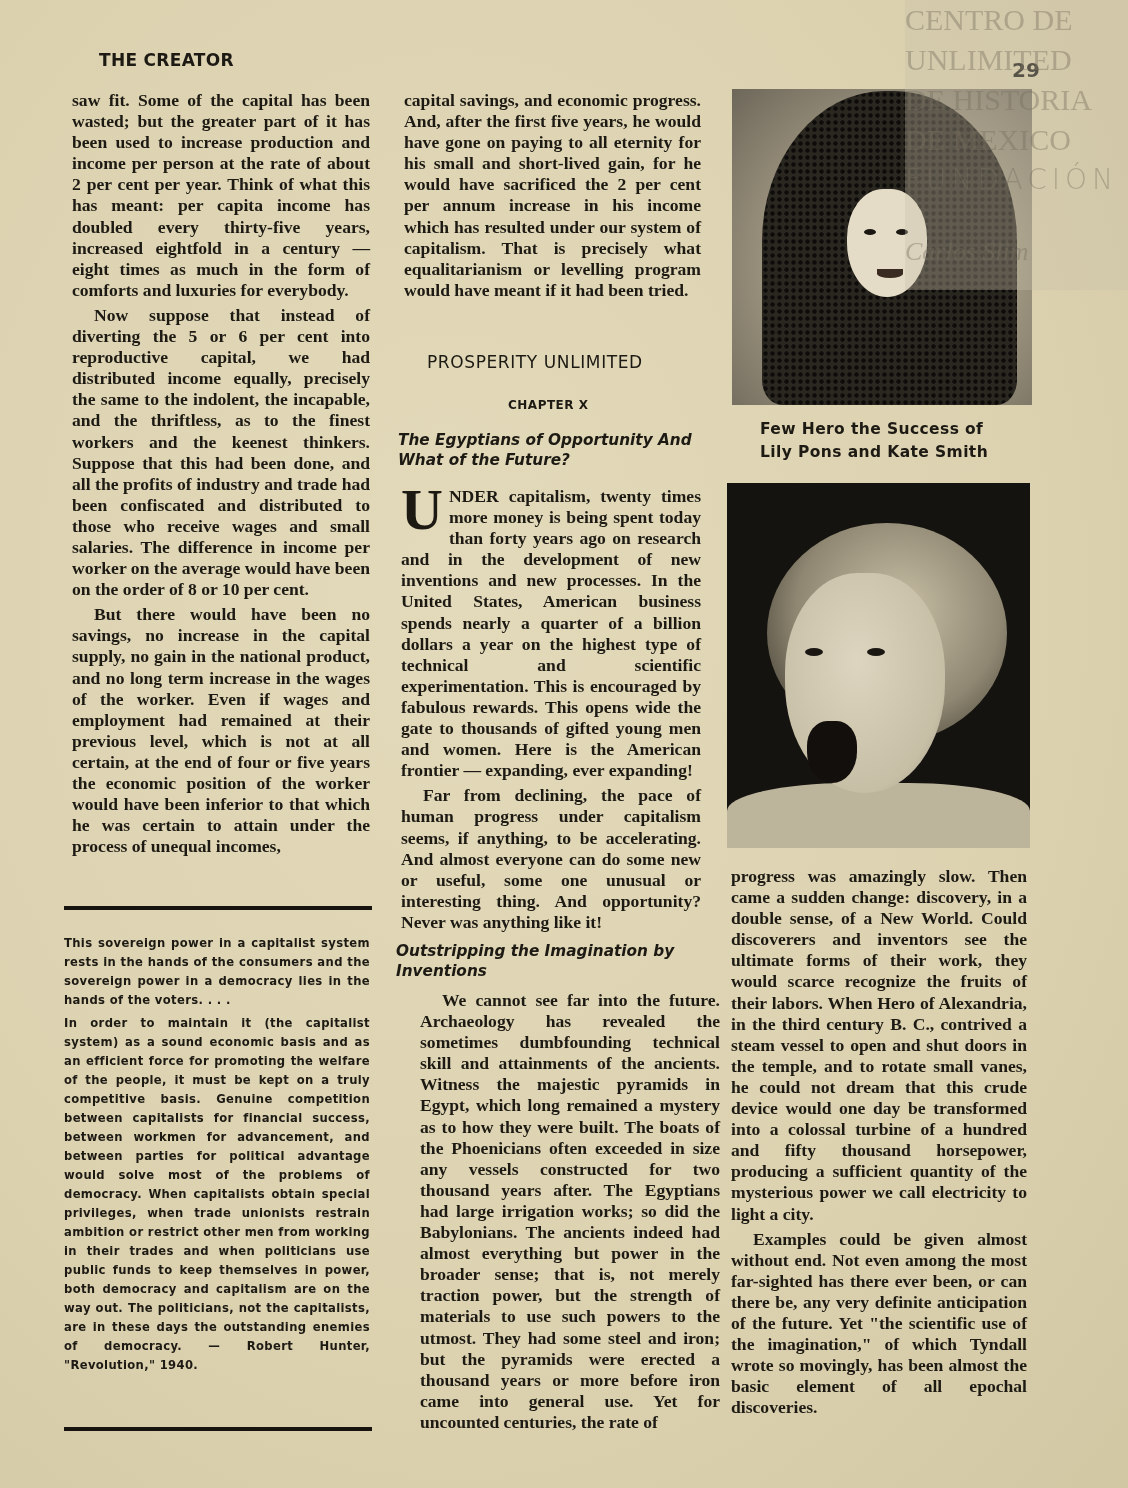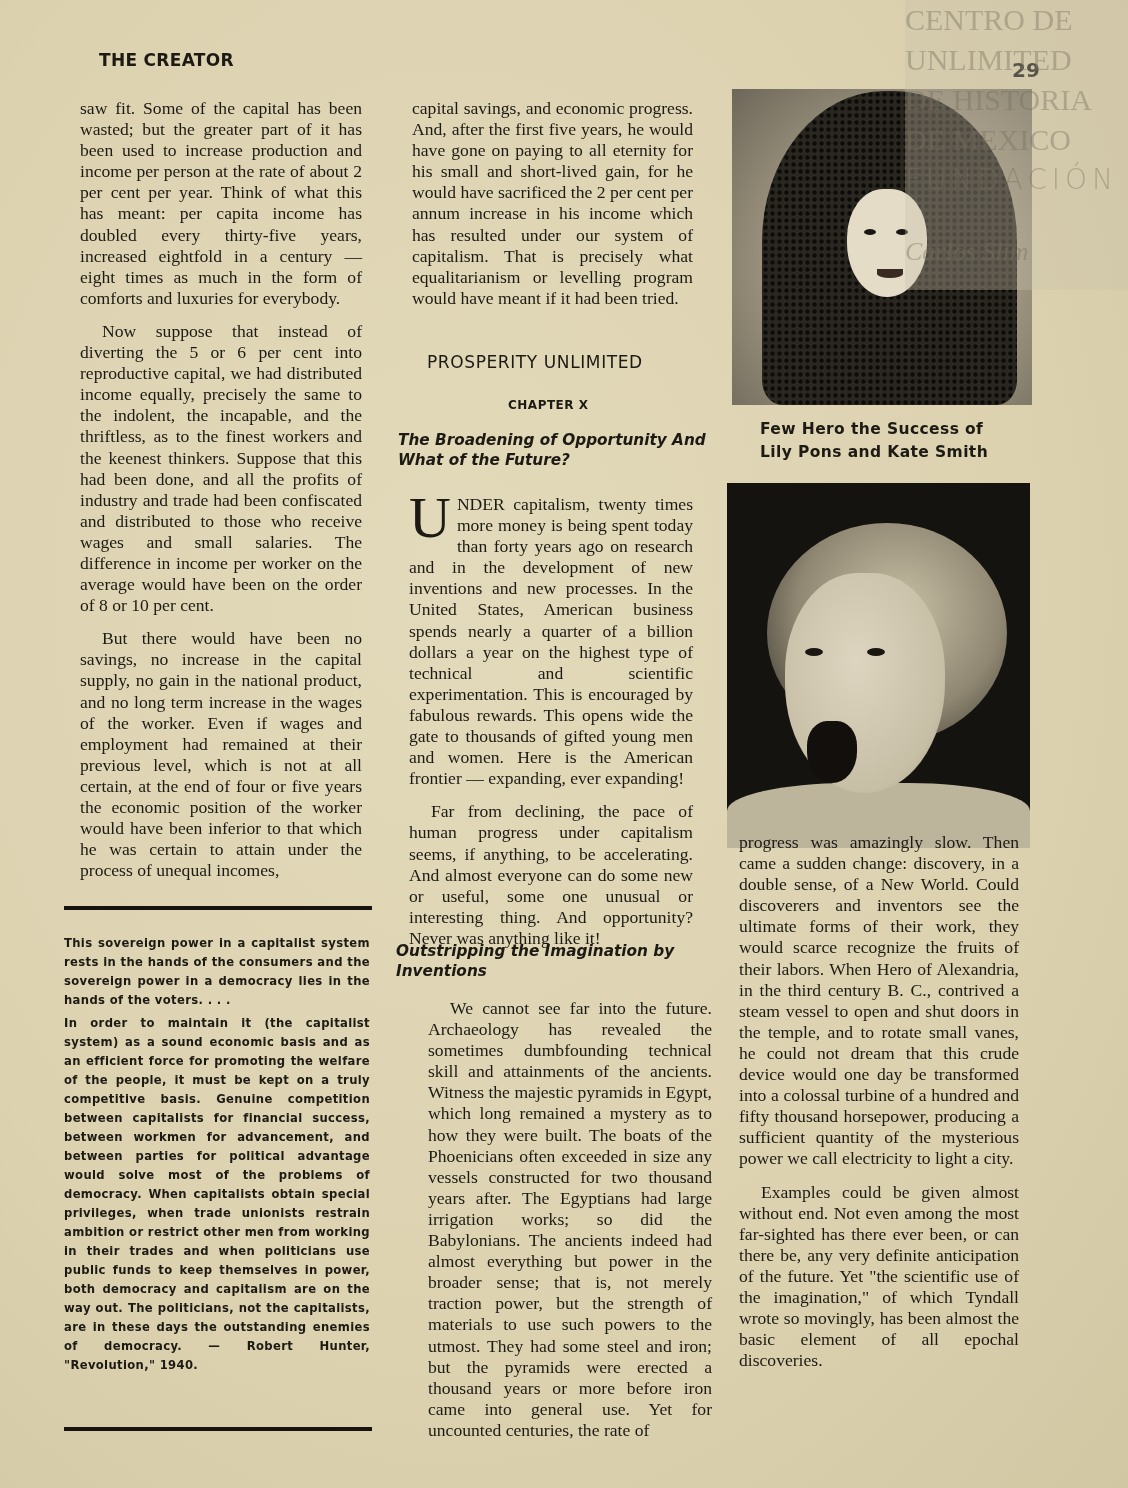--- a/index.html
+++ b/index.html
@@ -22,25 +22,25 @@
   .page-num {
     position: absolute; left: 1012px; top: 58px;
     font-family: "DejaVu Sans", sans-serif; font-weight: bold; font-size: 20px;
   }
   .col {
     position: absolute;
     font-family: "Liberation Serif", serif;
     font-size: 17.6px; line-height: 21.1px;
     text-align: justify; hyphens: manual;
   }
-  .col p { margin: 12px; }
+  .col p { margin: 4px; font-weight: bold; }
   .col p.indent { text-indent: 22px; }
   .col1 { left: 68px; top: 86px; width: 306px; }
   .col2 { left: 400px; top: 86px; width: 305px; }
-  .col3 { left: 727px; top: 820px; width: 304px; }
+  .col3 { left: 727px; top: 862px; width: 304px; }
 
   .rule {
     position: absolute; height: 4px; background: #17140f;
   }
   .sidebar {
     position: absolute; left: 64px; top: 934px; width: 306px;
     font-family: "DejaVu Sans", sans-serif; font-weight: bold;
     font-size: 11.6px; line-height: 19px; letter-spacing: 0.35px;
     text-align: justify;
   }
@@ -151,21 +151,21 @@
   <p>In order to maintain it (the capitalist system) as a sound economic basis and as an efficient force for promoting the welfare of the people, it must be kept on a truly competitive basis. Genuine competition between capitalists for financial success, between workmen for advancement, and between parties for political advantage would solve most of the problems of democracy. When capitalists obtain special privileges, when trade unionists restrain ambition or restrict other men from working in their trades and when politicians use public funds to keep themselves in power, both democracy and capitalism are on the way out. The politicians, not the capitalists, are in these days the outstanding enemies of democracy. — Robert Hunter, "Revolution," 1940.</p>
 </div>
 <div class="rule" style="left:64px; top:1427px; width:308px;"></div>
 
 <div class="col col2">
   <p>capital savings, and economic progress. And, after the first five years, he would have gone on paying to all eternity for his small and short-lived gain, for he would have sacrificed the 2 per cent per annum increase in his income which has resulted under our system of capitalism. That is precisely what equalitarianism or levelling program would have meant if it had been tried.</p>
 </div>
 
 <div class="chapter-title">PROSPERITY UNLIMITED</div>
 <div class="chapter-num">CHAPTER X</div>
-<div class="subhead subhead1">The Broadening of Opportunity And What of the Future?</div>
+<div class="subhead subhead1">The Egyptians of Opportunity And What of the Future?</div>
 
 <div class="col col2b">
   <p><span class="dropcap">U</span><span>NDER capitalism, twenty times more money is being spent today than forty years ago on research and in the development of new inventions and new processes. In the United States, American business spends nearly a quarter of a billion dollars a year on the highest type of technical and scientific experimentation. This is encouraged by fabulous rewards. This opens wide the gate to thousands of gifted young men and women. Here is the American frontier — expanding, ever expanding!</span></p>
   <p class="indent">Far from declining, the pace of human progress under capitalism seems, if anything, to be accelerating. And almost everyone can do some new or useful, some one unusual or interesting thing. And opportunity? Never was anything like it!</p>
 </div>
 
 <div class="subhead subhead2">Outstripping the Imagination by Inventions</div>
 
 <div class="col col2c">
   <p class="indent">We cannot see far into the future. Archaeology has revealed the sometimes dumbfounding technical skill and attainments of the ancients. Witness the majestic pyramids in Egypt, which long remained a mystery as to how they were built. The boats of the Phoenicians often exceeded in size any vessels constructed for two thousand years after. The Egyptians had large irrigation works; so did the Babylonians. The ancients indeed had almost everything but power in the broader sense; that is, not merely traction power, but the strength of materials to use such powers to the utmost. They had some steel and iron; but the pyramids were erected a thousand years or more before iron came into general use. Yet for uncounted centuries, the rate of</p>

